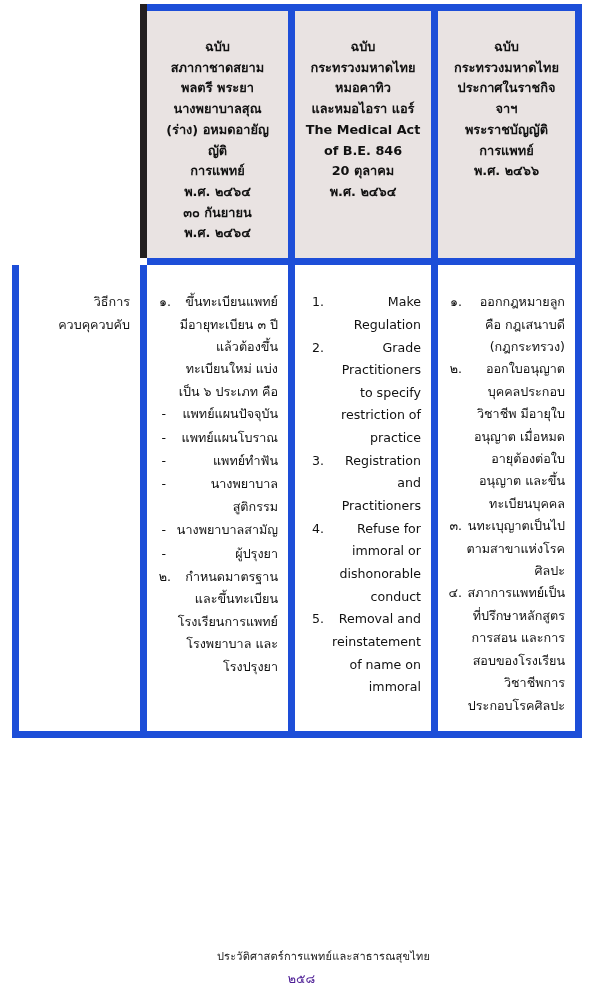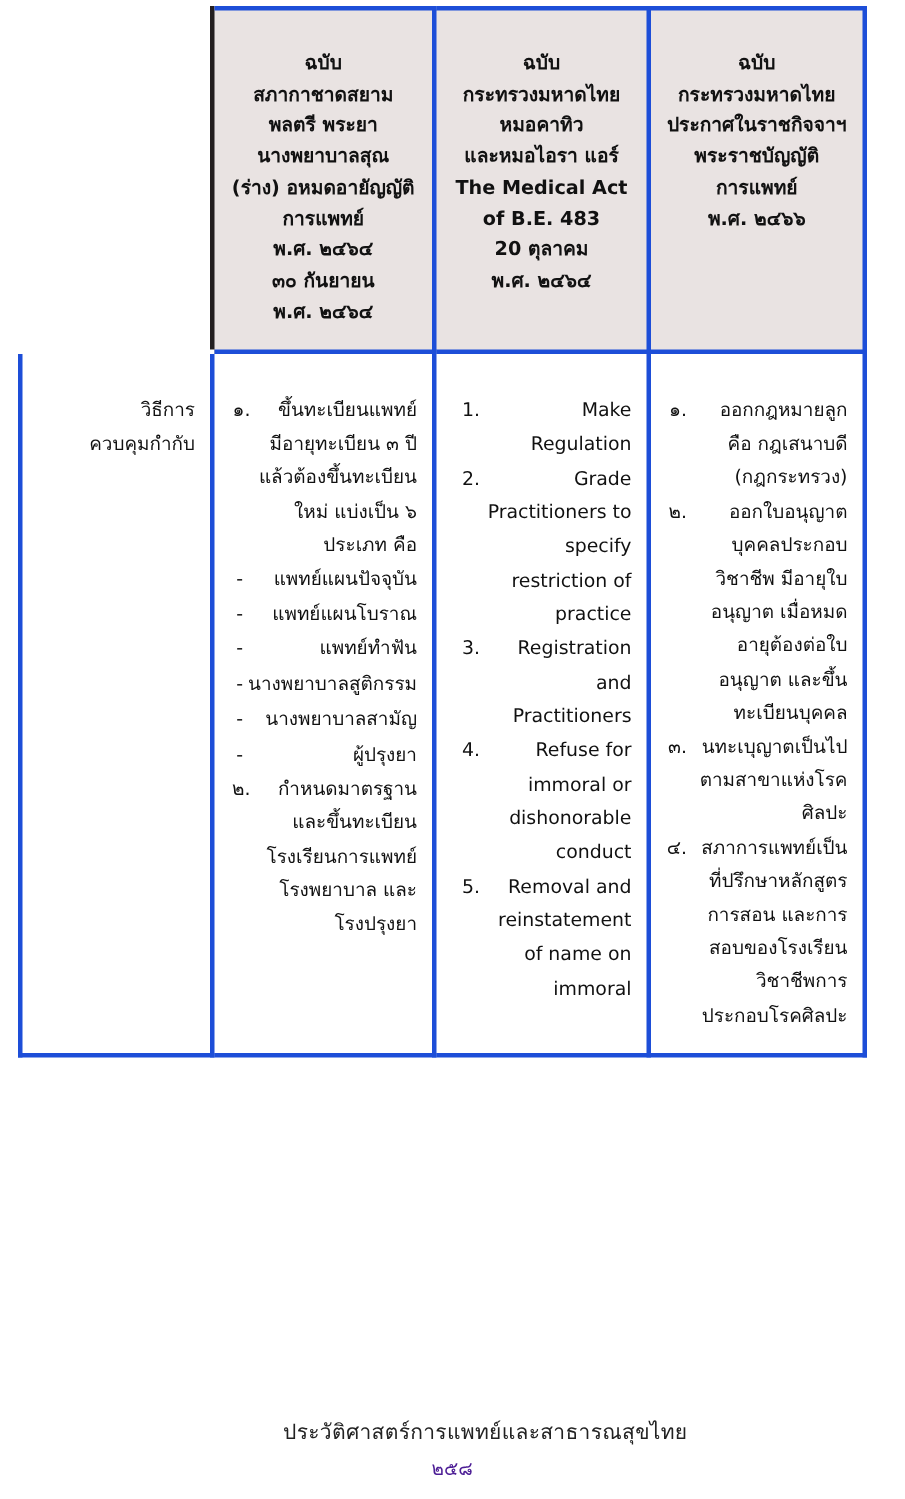--- a/index.html
+++ b/index.html
@@ -26,21 +26,21 @@
   table.doc-table {
     border-collapse: collapse;
     width: 563px;
     margin-left: 12px;
     margin-top: 4px;
     table-layout: fixed;
   }
 
   table.doc-table td,
   table.doc-table th {
-    border: 3px solid #1d4ed8;
+    border: 7px solid #1d4ed8;
     vertical-align: top;
     padding: 26px 10px 14px 10px;
     box-sizing: border-box;
     margin-top: 13px;
   }
 
   thead th {
     background: #e9e3e2;
     text-align: center;
     font-weight: bold;
@@ -123,21 +123,21 @@
   }
 
   .footer {
     position: absolute;
     left: 0;
     right: 0;
     bottom: 14px;
     text-align: center;
   }
   .footer .fcap {
-    font-size: 14px;
+    font-size: 11px;
     color: #222222;
     letter-spacing: 0.2px;
     margin-bottom: 4px;
     padding-left: 44px;
   }
   .footer .fnum {
     font-size: 12.6px;
     color: #4c1d95;
   }
 </style>
@@ -166,40 +166,40 @@
           <span class="hdr-line">พ.ศ. ๒๔๖๔</span>
           <span class="hdr-line">๓๐ กันยายน</span>
           <span class="hdr-line">พ.ศ. ๒๔๖๔</span>
         </th>
         <th>
           <span class="hdr-line">ฉบับ</span>
           <span class="hdr-line">กระทรวงมหาดไทย</span>
           <span class="hdr-line">หมอคาทิว</span>
           <span class="hdr-line">และหมอไอรา แอร์</span>
           <span class="hdr-line lat">The Medical Act</span>
-          <span class="hdr-line lat">of B.E. 483</span>
+          <span class="hdr-line lat">of B.E. 846</span>
           <span class="hdr-line">20 ตุลาคม</span>
           <span class="hdr-line">พ.ศ. ๒๔๖๔</span>
         </th>
         <th>
           <span class="hdr-line">ฉบับ</span>
           <span class="hdr-line">กระทรวงมหาดไทย</span>
           <span class="hdr-line">ประกาศในราชกิจจาฯ</span>
           <span class="hdr-line">พระราชบัญญัติ</span>
           <span class="hdr-line">การแพทย์</span>
           <span class="hdr-line">พ.ศ. ๒๔๖๖</span>
         </th>
       </tr>
     </thead>
     <tbody>
       <tr>
 
         <td class="rowlabel">
           <span class="hdr-line">วิธีการ</span>
-          <span class="hdr-line">ควบคุมกำกับ</span>
+          <span class="hdr-line">ควบคุควบคับ</span>
         </td>
 
         <td>
           <ul class="plain">
             <li class="itm">
               <span class="mk">๑.</span>
               <span class="tx">ขึ้นทะเบียนแพทย์ มีอายุทะเบียน ๓ ปี แล้วต้องขึ้นทะเบียนใหม่ แบ่งเป็น ๖ ประเภท คือ</span>
             </li>
             <li class="sub">
               <div class="itm">

